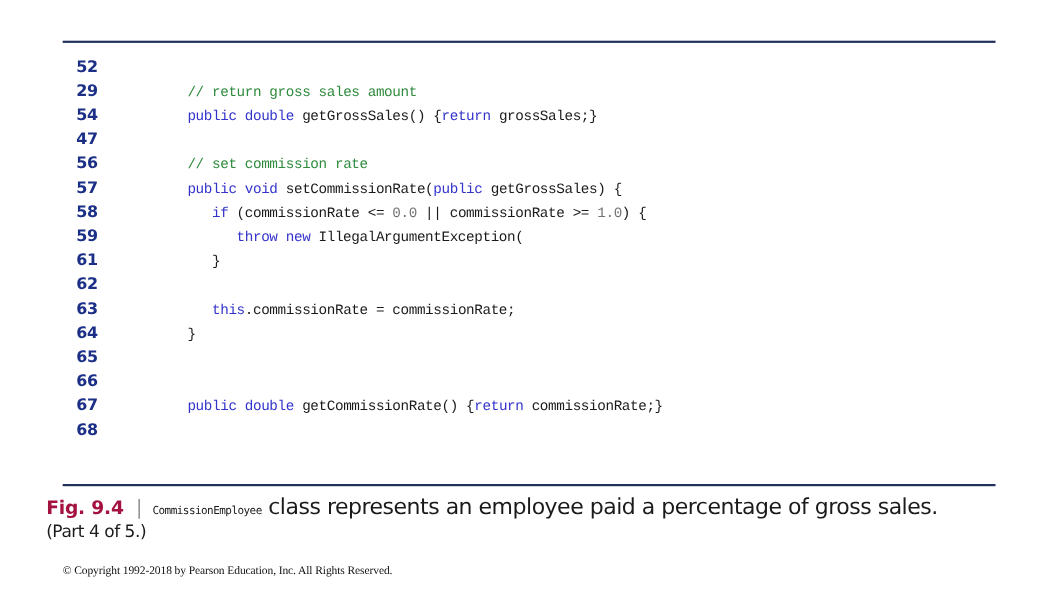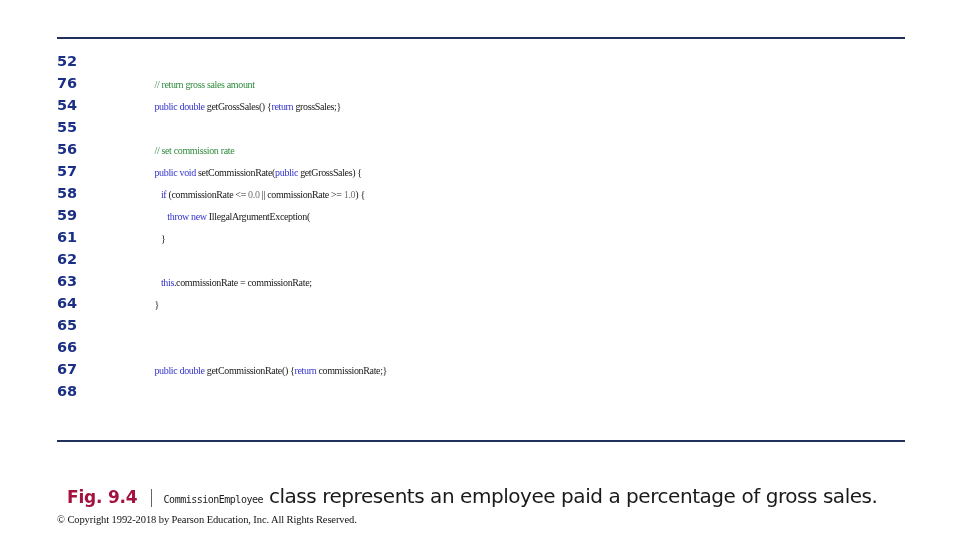--- a/index.html
+++ b/index.html
@@ -45,52 +45,51 @@
     display: flex;
     align-items: baseline;
     height: 22px;
     line-height: 22px;
     white-space: pre;
   }
 
   .lineno {
     flex: 0 0 auto;
     width: 32px;
-    text-align: left;
+    text-align: right;
     font-family: "DejaVu Sans", sans-serif;
     font-weight: bold;
     font-size: 14.5px;
     color: #1b2f86;
     letter-spacing: -0.2px;
   }
 
   .code {
     flex: 1 1 auto;
-    font-family: Liberation Serif, serif;
-    font-size: 10px;
+    font-family: Liberation Mono, monospace;
+    font-size: 13px;
     color: #1a1a1a;
     letter-spacing: -0.35px;
     padding-left: 59px;
     white-space: pre;
   }
 
   
   .k   { color: #3333cc; }            
   .cm  { color: #2f8b3d; }            
   .lit { color: #737373; }            
   .pl  { color: #1a1a1a; }            
 
   
   .caption {
     position: absolute;
-    left: 67px;
+    left: 42px;
     top: 449px;
     width: 860px;
     color: #1a1a1a;
-    margin-top: 36px;
   }
   .caption-line1 {
     display: flex;
     align-items: baseline;
     white-space: pre;
     height: 23px;
     line-height: 23px;
   }
   .fig-label {
     font-family: "DejaVu Sans", sans-serif;
@@ -142,23 +141,23 @@
 </style>
 </head>
 <body>
 
 <div class="slide">
 
   <div class="rule rule-top"></div>
 
   <div class="listing" id="listing">
       <div class="code-line"><span class="lineno">52</span><span class="code"></span></div>
-      <div class="code-line"><span class="lineno">76</span><span class="code"><span class="pl">   </span><span class="cm">// return gross sales amount</span></span></div>
+      <div class="code-line"><span class="lineno">29</span><span class="code"><span class="pl">   </span><span class="cm">// return gross sales amount</span></span></div>
       <div class="code-line"><span class="lineno">54</span><span class="code"><span class="pl">   </span><span class="k">public double</span><span class="pl"> getGrossSales() {</span><span class="k">return</span><span class="pl"> grossSales;}</span></span></div>
-      <div class="code-line"><span class="lineno">55</span><span class="code"></span></div>
+      <div class="code-line"><span class="lineno">47</span><span class="code"></span></div>
       <div class="code-line"><span class="lineno">56</span><span class="code"><span class="pl">   </span><span class="cm">// set commission rate</span></span></div>
       <div class="code-line"><span class="lineno">57</span><span class="code"><span class="pl">   </span><span class="k">public void</span><span class="pl"> setCommissionRate(</span><span class="k">public</span><span class="pl"> getGrossSales) {</span></span></div>
       <div class="code-line"><span class="lineno">58</span><span class="code"><span class="pl">      </span><span class="k">if</span><span class="pl"> (commissionRate &lt;= </span><span class="lit">0.0</span><span class="pl"> || commissionRate &gt;= </span><span class="lit">1.0</span><span class="pl">) {</span></span></div>
       <div class="code-line"><span class="lineno">59</span><span class="code"><span class="pl">         </span><span class="k">throw new</span><span class="pl"> IllegalArgumentException(</span></span></div>
       <div class="code-line"><span class="lineno">61</span><span class="code"><span class="pl">      }</span></span></div>
       <div class="code-line"><span class="lineno">62</span><span class="code"></span></div>
       <div class="code-line"><span class="lineno">63</span><span class="code"><span class="pl">      </span><span class="k">this</span><span class="pl">.commissionRate = commissionRate;</span></span></div>
       <div class="code-line"><span class="lineno">64</span><span class="code"><span class="pl">   }</span></span></div>
       <div class="code-line"><span class="lineno">65</span><span class="code"></span></div>
       <div class="code-line"><span class="lineno">66</span><span class="code"><span class="pl">   </span></span></div>
@@ -168,17 +167,18 @@
 
   <div class="rule rule-bottom"></div>
 
   <div class="caption">
     <div class="caption-line1">
       <span class="fig-label">Fig. 9.4</span>
       <span class="fig-pipe">|</span>
       <span class="cap-mono">CommissionEmployee</span>
       <span class="cap-text"> class represents an employee paid a percentage of gross sales.</span>
     </div>
+    <div class="caption-line2">(Part 4 of 5.)</div>
   </div>
 
   <div class="copyright">© Copyright 1992-2018 by Pearson Education, Inc. All Rights Reserved.</div>
 
 </div>
 
 </body></html>

